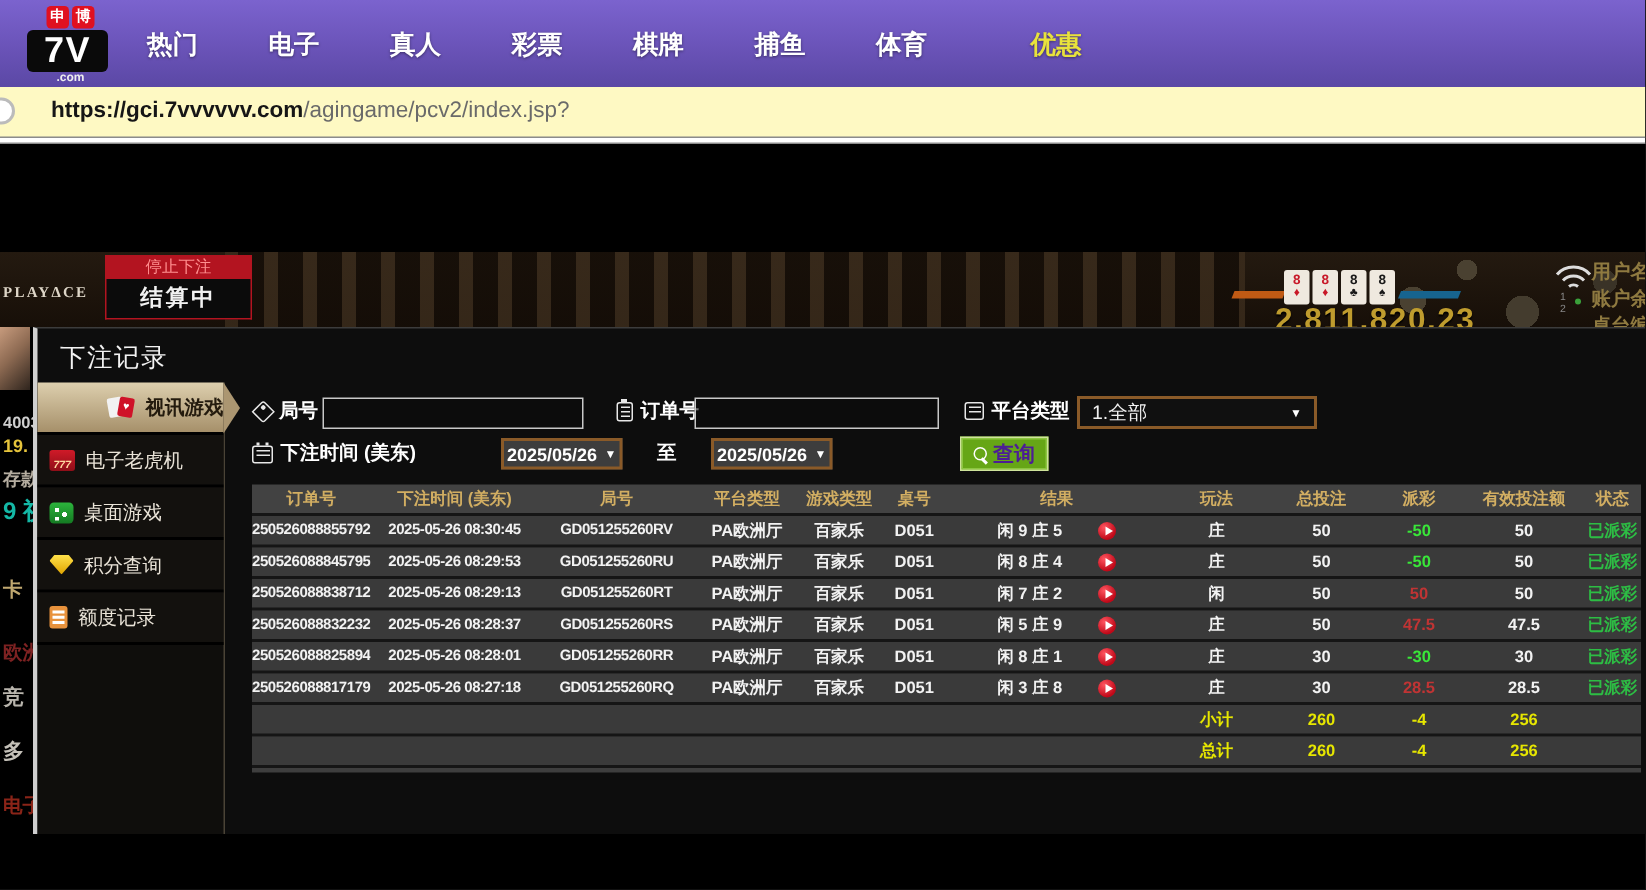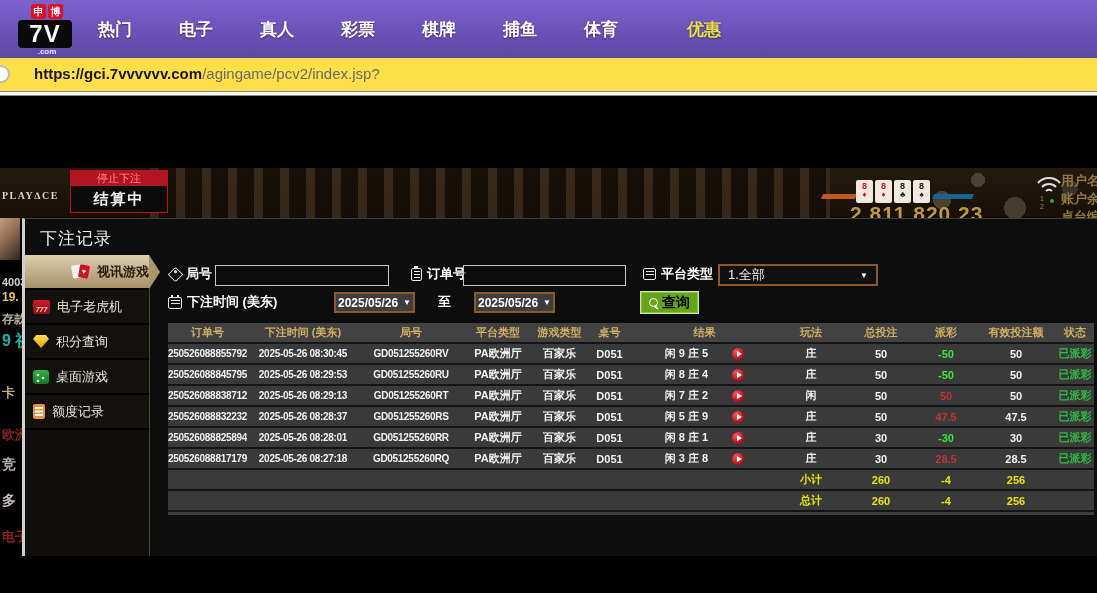--- a/index.html
+++ b/index.html
@@ -17,21 +17,21 @@
   .nav-item { color:#fff; font-size:17px; font-weight:bold; text-shadow:0 1px 2px rgba(0,0,0,.45); cursor:pointer; white-space:nowrap; }
   .nav-item.hl { color:#e8e23c;margin-left:22px; }
 
   
   .titlebar { position:relative; height:37px; background:#f1f1f1; }
   .tab-fragment { position:absolute; left:0; top:11px; width:3px; height:15px; background:#a9a9a9; }
   .win-title { position:absolute; left:14px; top:0; line-height:37px; font-size:13px; color:#5a5a5a; }
   .min-btn { position:absolute; right:16px; top:0; line-height:34px; font-size:15px; color:#666; cursor:pointer; }
 
   
-  .urlbar { position:relative; height:33px; background:#fde047; }
+  .urlbar { position:relative; height:33px; background:#fef9c3; }
   .url-circle { position:absolute; left:-8px; top:7px; width:18px; height:18px; border:2px solid #bbb; border-radius:50%; background:#fff; }
   .url-text { position:absolute; left:34px; top:0; line-height:32px; font-size:15px; white-space:nowrap; }
   .url-domain { color:#161616; font-weight:bold; }
   .url-path { color:#6a6a6a; }
   .bar-sep { height:5px; background:#fff; border-top:1px solid #8c8c8c; border-bottom:1px solid #8c8c8c; }
 
   
   .content { position:relative; height:460px; background:#000; overflow:hidden; }
 
   
@@ -97,21 +97,21 @@
   
   .main-area { position:relative; flex:1; }
   .f-label { position:absolute; display:flex; align-items:center; gap:5px; color:#fff; font-size:13px; font-weight:bold; white-space:nowrap; }
   .f-input { position:absolute; height:21px; background:rgba(12,12,12,.6); border:1px solid #c8c8c8; color:#fff; font-size:12px; padding:0 5px; }
   .f-select { position:absolute; height:22px; width:160px; border:2px solid #8a5a28; background:#101010; color:#f0f0f0; font-size:13px;
               display:flex; align-items:center; justify-content:space-between; padding:0 8px; cursor:pointer; }
   .f-date { position:absolute; height:21px; width:81px; border:2px solid #8a5a28; background:#3d3d3d; color:#fff; font-size:12px; font-weight:bold;
             display:flex; align-items:center; justify-content:center; gap:5px; cursor:pointer; }
   .caret { font-size:8px; color:#fff; }
   .search-btn { position:absolute; height:23px; padding:0 8px; background:#66a616; border:1px solid #cfe39b; box-shadow:inset 0 0 0 1px #8cc63f;
-                color:#000000; font-size:14px; font-weight:bold; display:flex; align-items:center; gap:4px; cursor:pointer; }
+                color:#4c1d95; font-size:14px; font-weight:bold; display:flex; align-items:center; gap:4px; cursor:pointer; }
 
   .tag-icon { width:11px; height:11px; border:1.5px solid #e8e8e8; border-radius:2px 0 2px 0; transform:rotate(45deg); position:relative; flex:none; }
   .tag-icon::after { content:''; position:absolute; left:1px; top:1px; width:2.5px; height:2.5px; border-radius:50%; background:#e8e8e8; }
   .clipboard-icon { position:relative; width:11px; height:13px; border:1.5px solid #e8e8e8; border-radius:2px; flex:none; }
   .clipboard-icon::before { content:''; position:absolute; left:2px; top:-3px; width:4px; height:2px; background:#e8e8e8; }
   .clipboard-icon::after { content:''; position:absolute; left:1.5px; right:1.5px; top:2.5px; height:1.3px; background:#e8e8e8; box-shadow:0 3px 0 #e8e8e8,0 6px 0 #e8e8e8; }
   .list-icon { position:relative; width:13px; height:12px; border:1.5px solid #e8e8e8; border-radius:2px; flex:none; }
   .list-icon::after { content:''; position:absolute; left:1.5px; right:1.5px; top:2px; height:1.3px; background:#e8e8e8; box-shadow:0 3px 0 #e8e8e8; }
   .calendar-icon { position:relative; width:14px; height:12px; border:1.5px solid #e8e8e8; border-radius:2px; margin-top:2px; flex:none; }
   .calendar-icon::before { content:''; position:absolute; left:2px; top:-3.5px; width:2px; height:2.5px; background:#e8e8e8; box-shadow:6px 0 0 #e8e8e8; }
@@ -237,26 +237,26 @@
         <aside class="sidebar">
             <div class="side-item active">
               <span class="cards-icon"></span>
               <span>视讯游戏</span>
             </div>
             <div class="side-item">
               <span class="slot-icon"></span>
               <span>电子老虎机</span>
             </div>
             <div class="side-item">
+              <span class="dice-icon"></span>
+              <span>桌面游戏</span>
+            </div>
+            <div class="side-item">
               <span class="gem-icon"></span>
               <span>积分查询</span>
-            </div>
-            <div class="side-item">
-              <span class="dice-icon"></span>
-              <span>桌面游戏</span>
             </div>
             <div class="side-item">
               <span class="document-icon"></span>
               <span>额度记录</span>
             </div>
           </aside>
 
         <div class="main-area">
 
           <div class="f-label" style="left:20px;top:10px">

